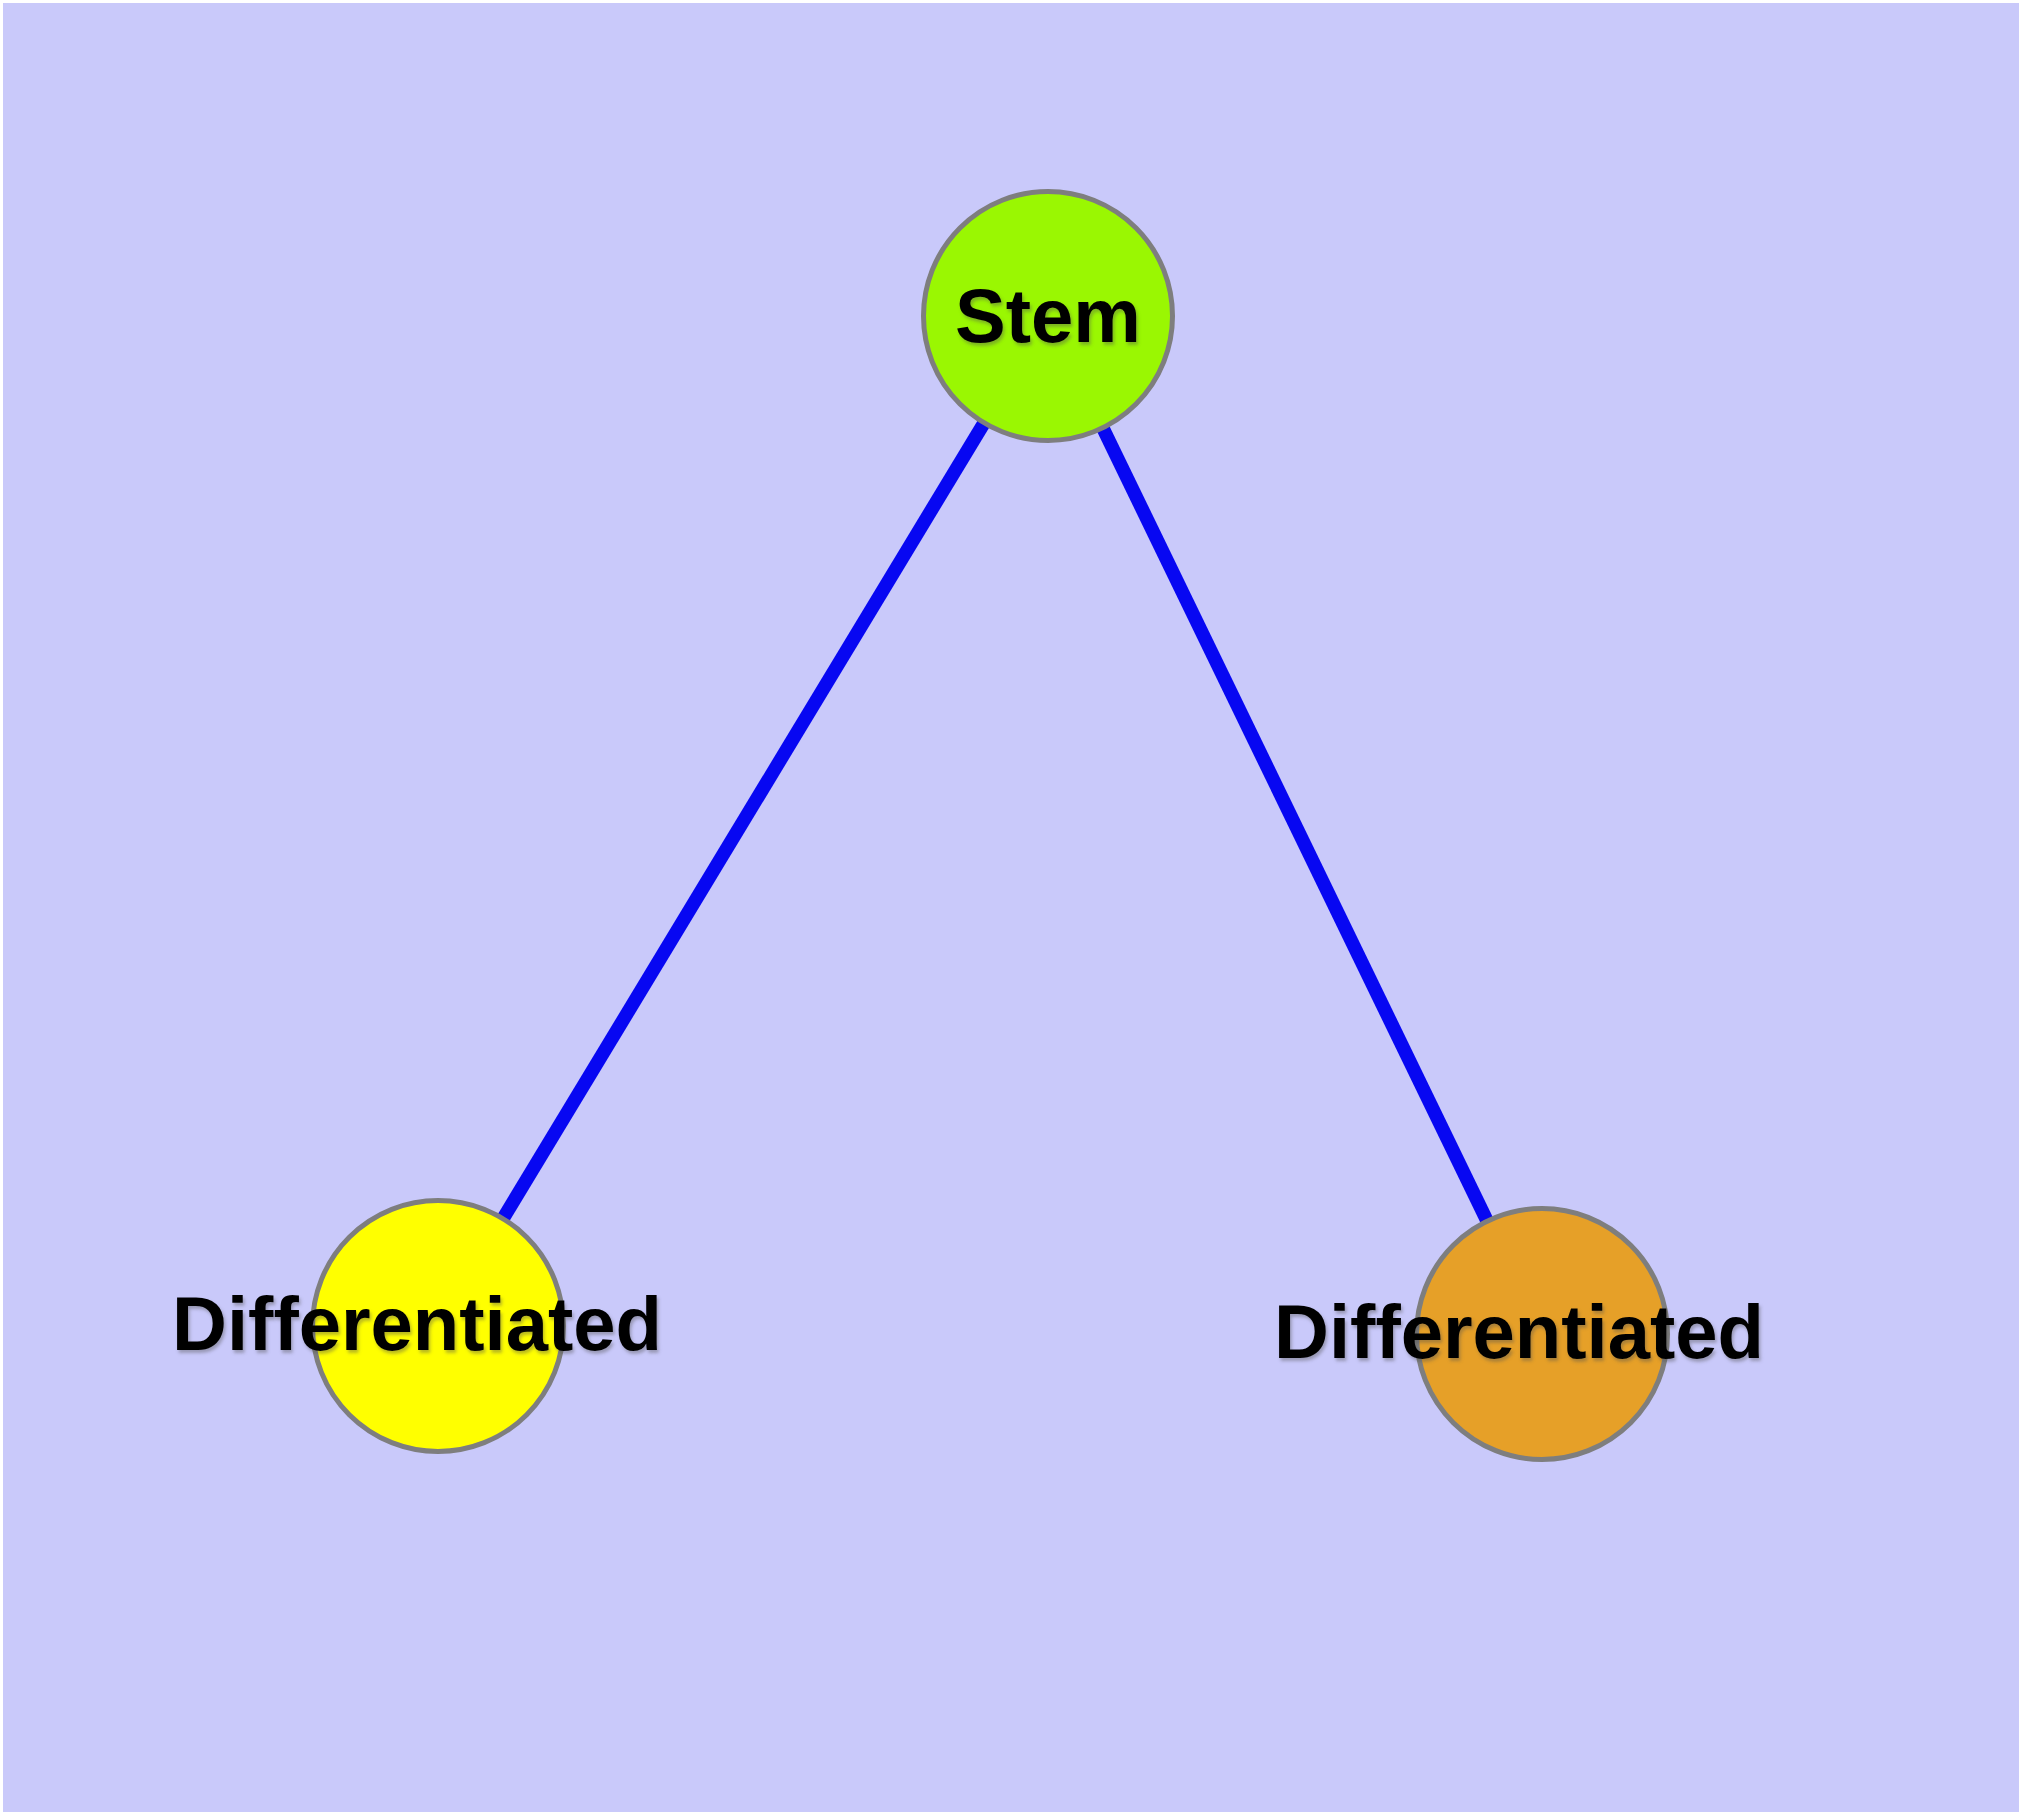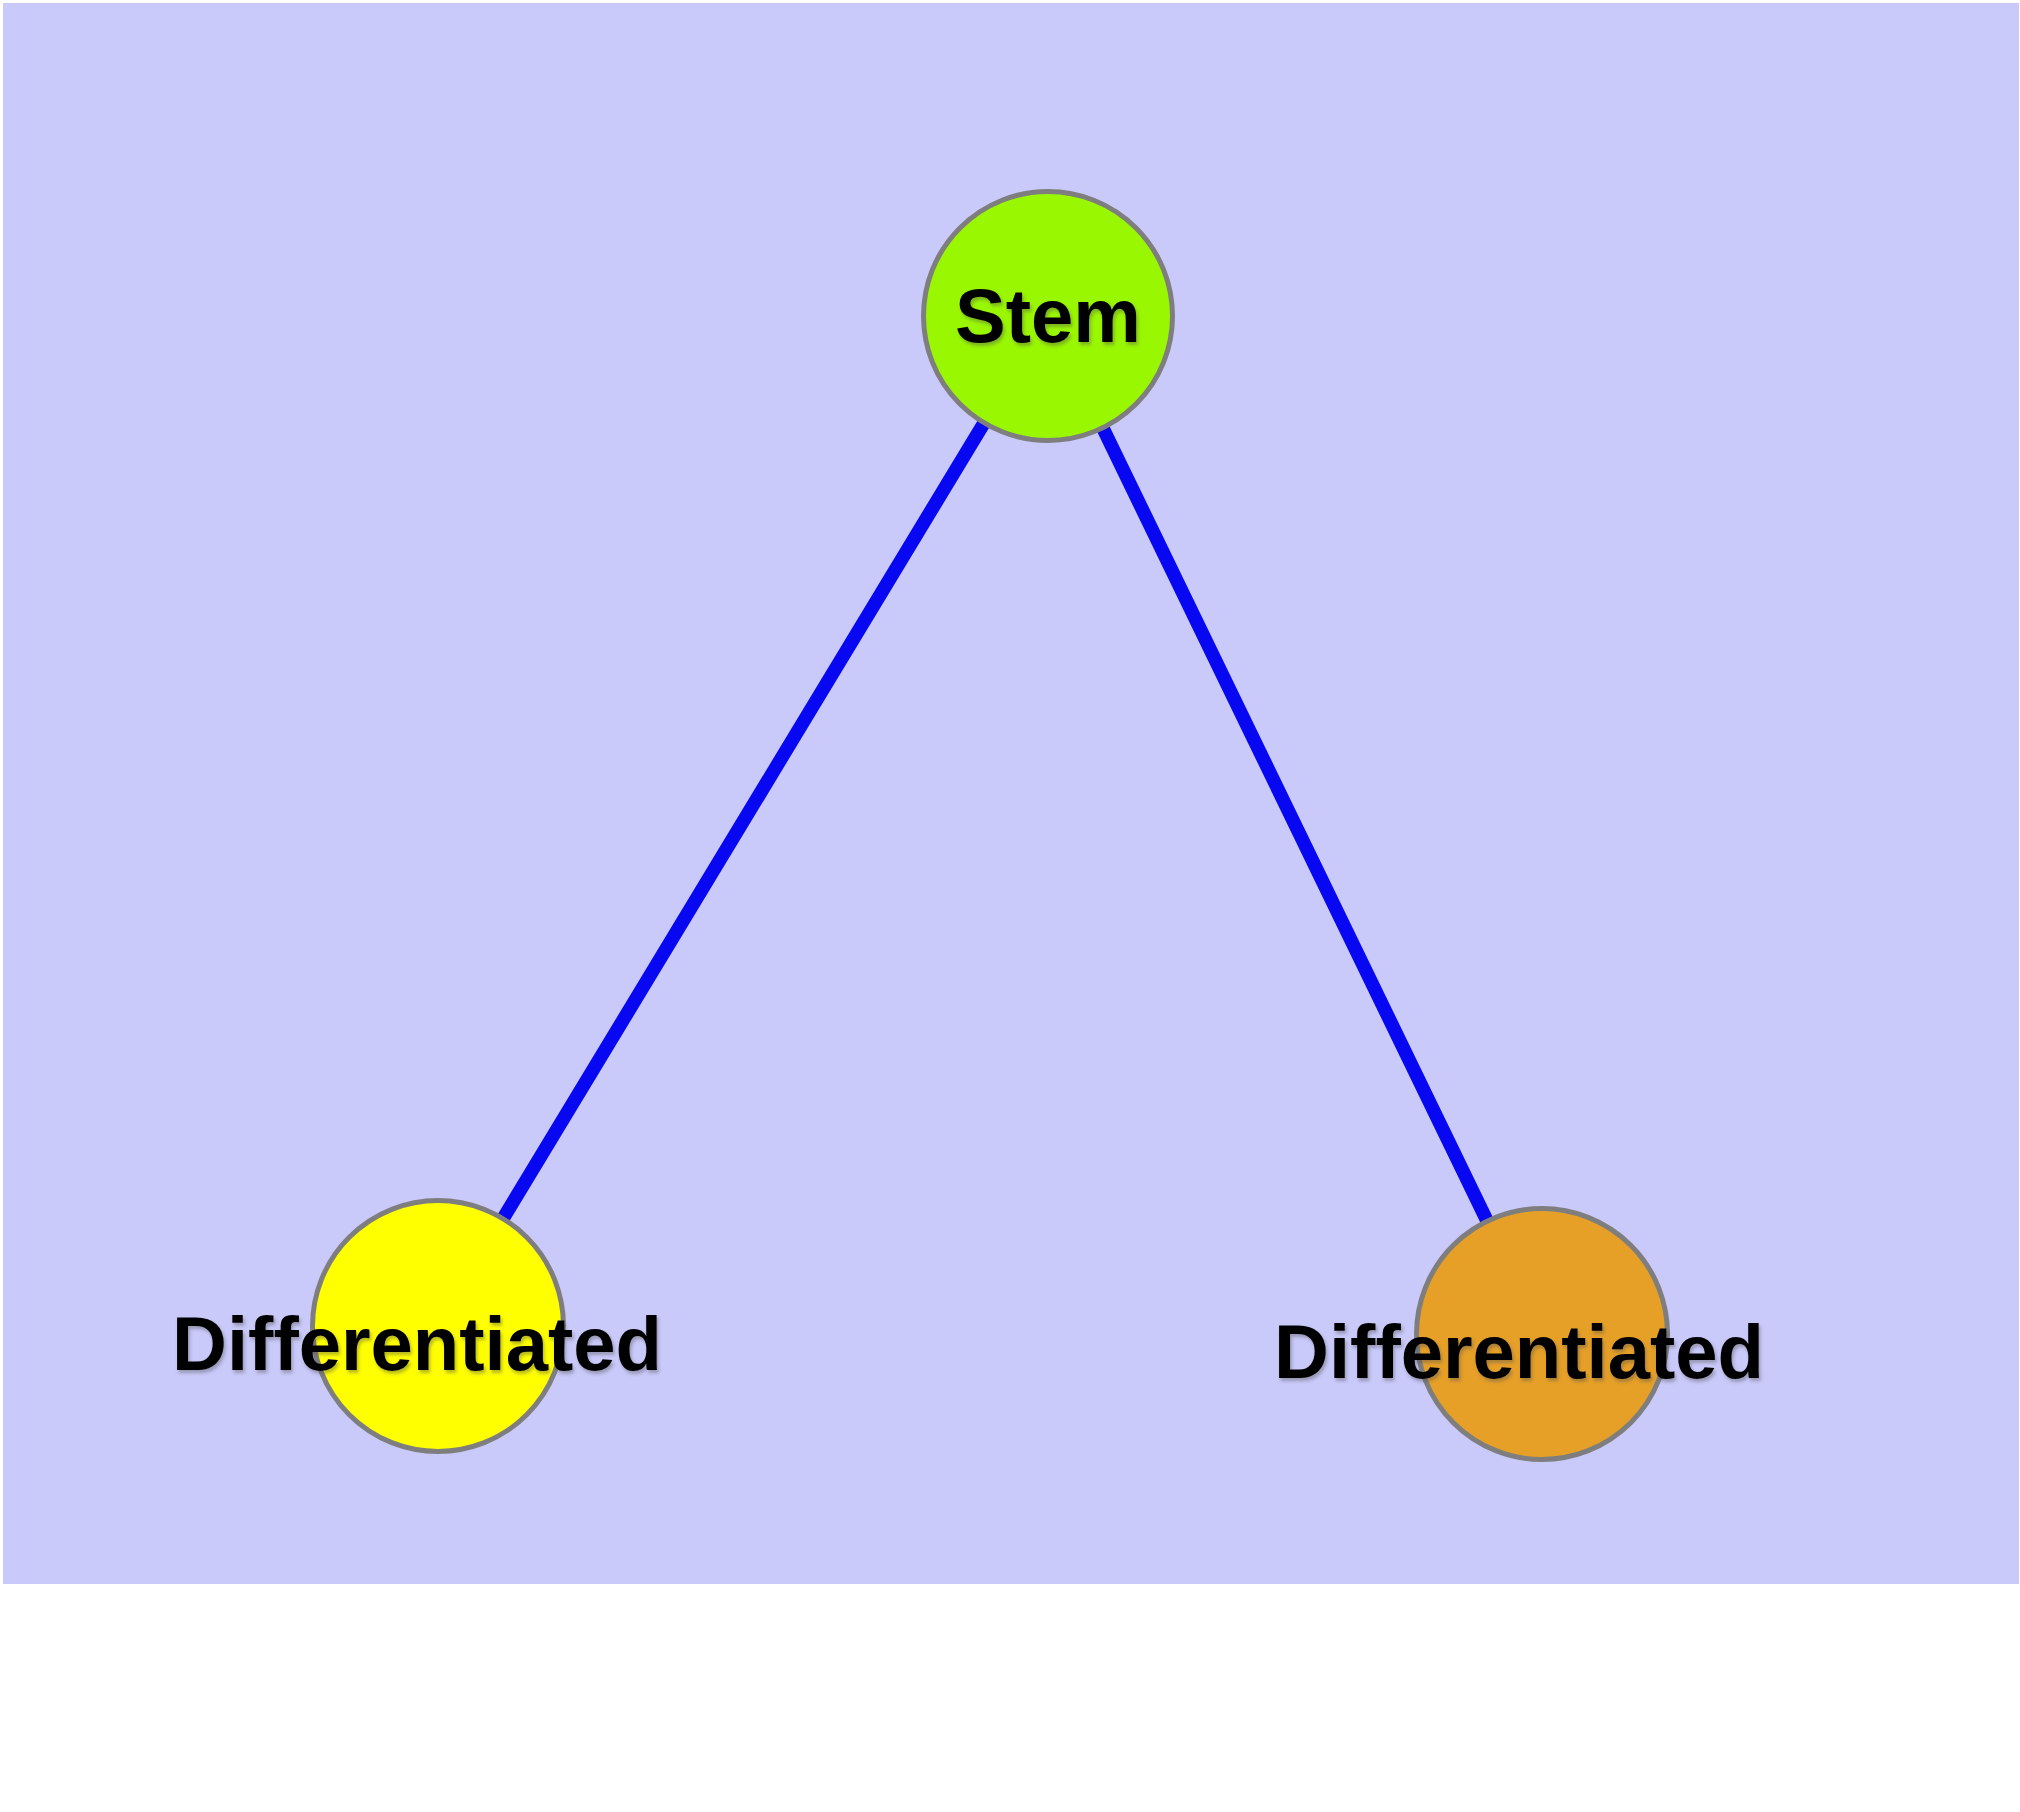--- a/index.html
+++ b/index.html
@@ -1,19 +1,19 @@
 <!DOCTYPE html>
 <html style="font-size:13.6px"><head>
 <meta charset="utf-8">
 <style>
   html, body { margin: 0; padding: 0; }
   .stage {
     position: relative;
     width: 2021px;
-    height: 1584px;
+    height: 1812px;
     background: #ffffff;
     overflow: hidden;
     font-family: "Liberation Sans", sans-serif;
   }
   .bg {
     position: absolute;
     left: 2.5px; top: 3.4px; right: 2.5px; bottom: 0;
     background: #c9c9fa;
   }
   .edge-layer {
@@ -56,21 +56,20 @@
     color: #000000;
     text-shadow: 1.7px 2.5px 3.4px rgba(80,80,80,0.40);
   }
   .float-label {
     position: absolute;
     transform: translate(-50%, -50%);
     display: flex;
     flex-direction: column;
     align-items: center;
     white-space: nowrap;
-    margin-top: 20px;
   }
   .label-a { left: 417px;  top: 1324px; }
   .label-b { left: 1519px; top: 1332px; }
 </style>
 </head>
 <body>
 
 <div class="stage">
 
   <div class="bg"></div>

